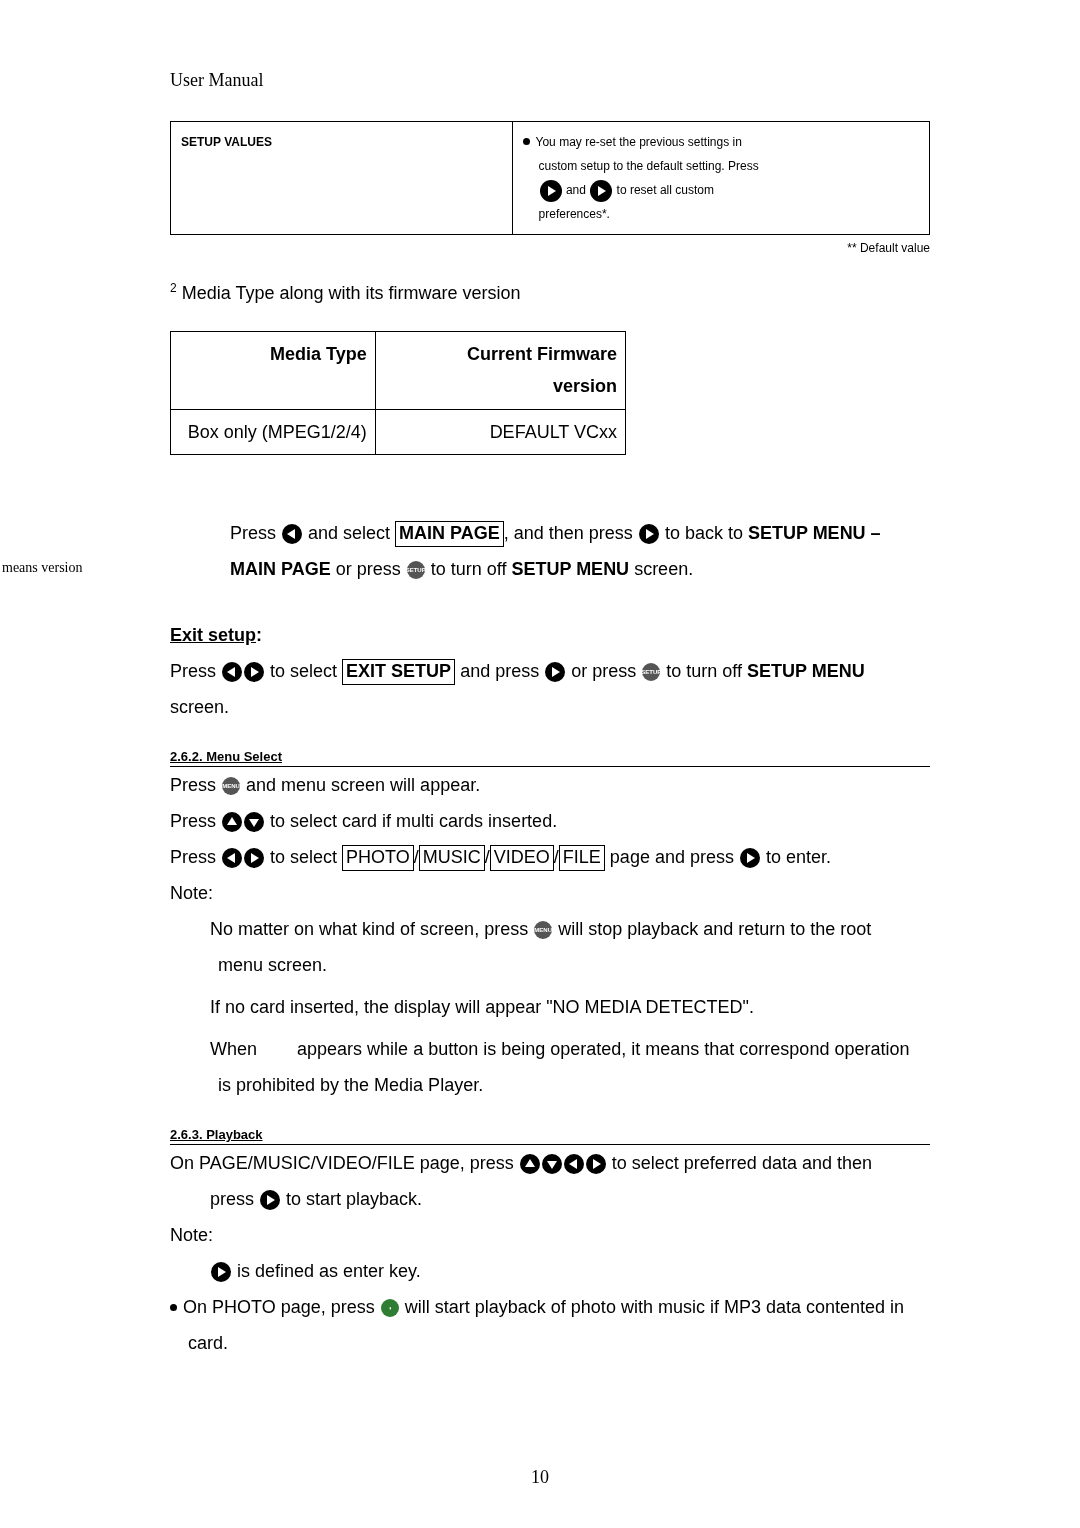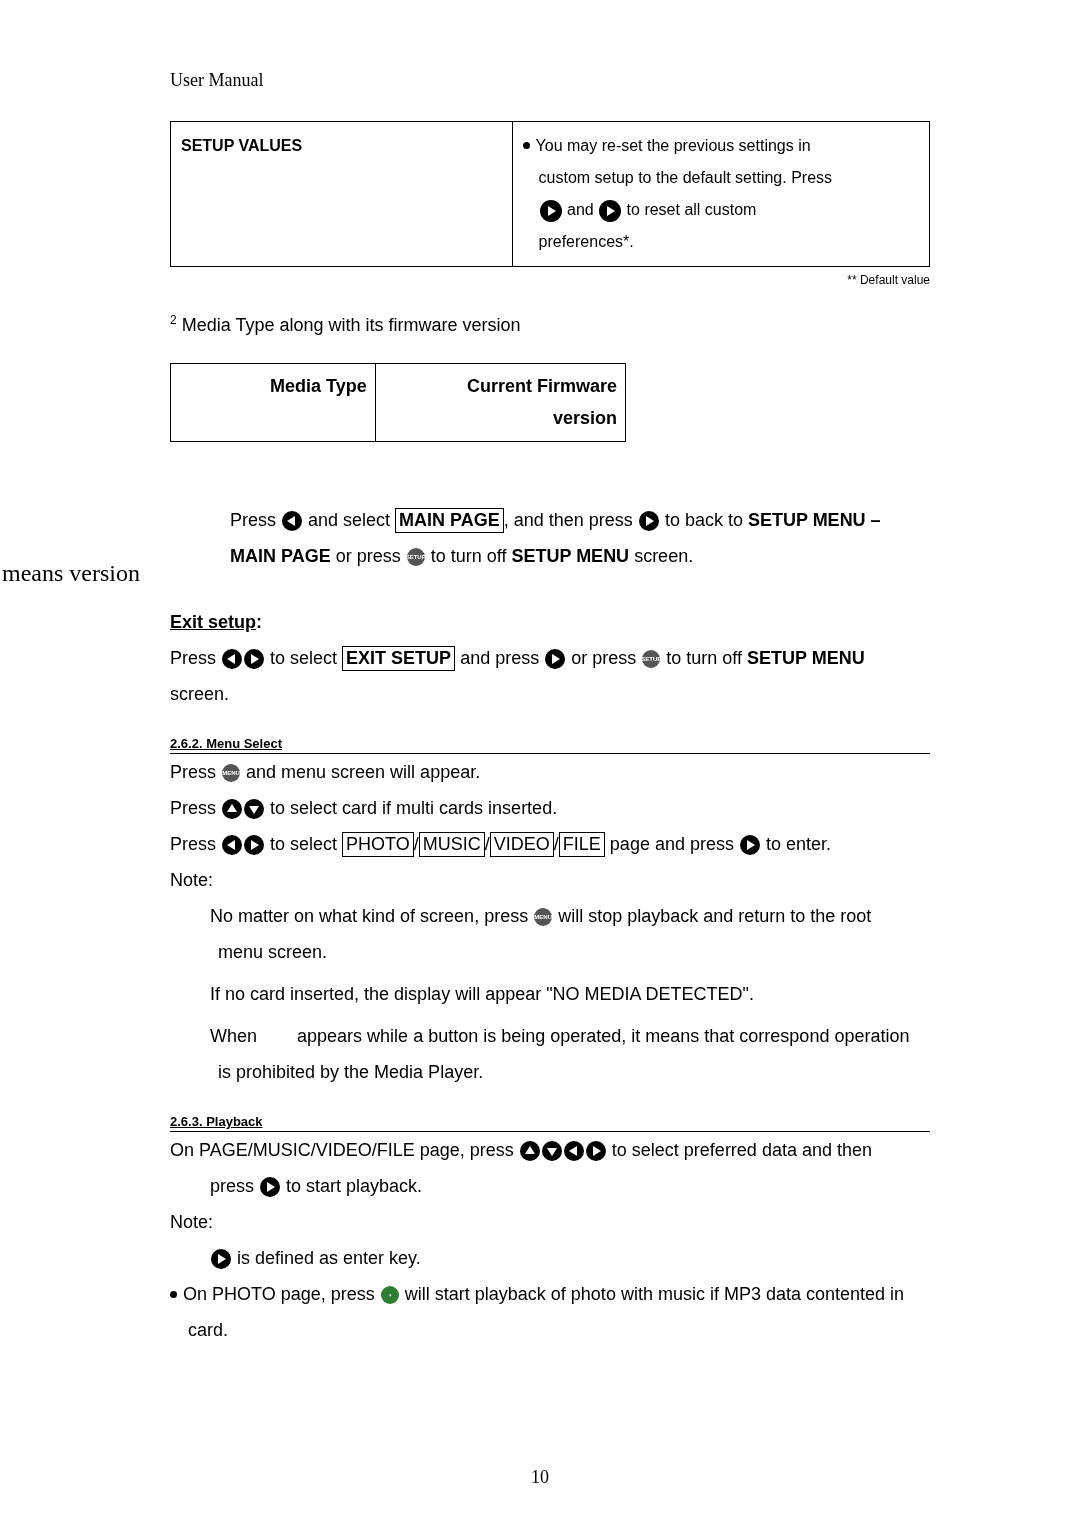--- a/index.html
+++ b/index.html
@@ -20,21 +20,21 @@
     top: 0; left: 0;
   }
   .header {
     font-family: "Times New Roman", serif;
     font-size: 18px;
     margin-bottom: 30px;
   }
   table.bordered {
     border-collapse: collapse;
     width: 100%;
-    font-size: 16px;
+    font-size: 12px;
     padding-left: 12px;
   }
   table.bordered td, table.bordered th {
     border: 1px solid #000;
     padding: 8px 10px;
     vertical-align: top;
     text-align: left;
     line-height: 2.0;
   }
   table.mediatable {
@@ -138,21 +138,21 @@
     width: 100%;
     text-align: center;
     font-family: "Times New Roman", serif;
     font-size: 18px;
   }
   .means {
     position: absolute;
     left: 2px;
     top: 560px;
     font-family: "Times New Roman", serif;
-    font-size: 24px;
+    font-size: 14px;
   }
   .bullet-disc::before {
     content: "";
     display: inline-block;
     width: 7px; height: 7px;
     background: #000;
     border-radius: 50%;
     margin-right: 6px;
     vertical-align: middle;
     position: relative;
@@ -202,20 +202,24 @@
 
   <table class="mediatable" style="margin-top:20px;">
     <tbody>
         <tr>
       <td style="width:45%;"><span class="bold">Media Type</span></td>
       <td>
         <span class="bold">Current Firmware</span><br>
         <span class="bold">version</span>
       </td>
     </tr>
+    <tr>
+      <td>Box only (MPEG1/2/4)</td>
+      <td>DEFAULT VCxx</td>
+    </tr>
   </tbody>
     </table>
 
   <div style="margin-top:60px;" class="indent1">
     <p class="para">
       <span>Press </span>
       <span class="circle-btn">
           <span class="tri-left"></span>
         </span>
       <span> and select </span>

